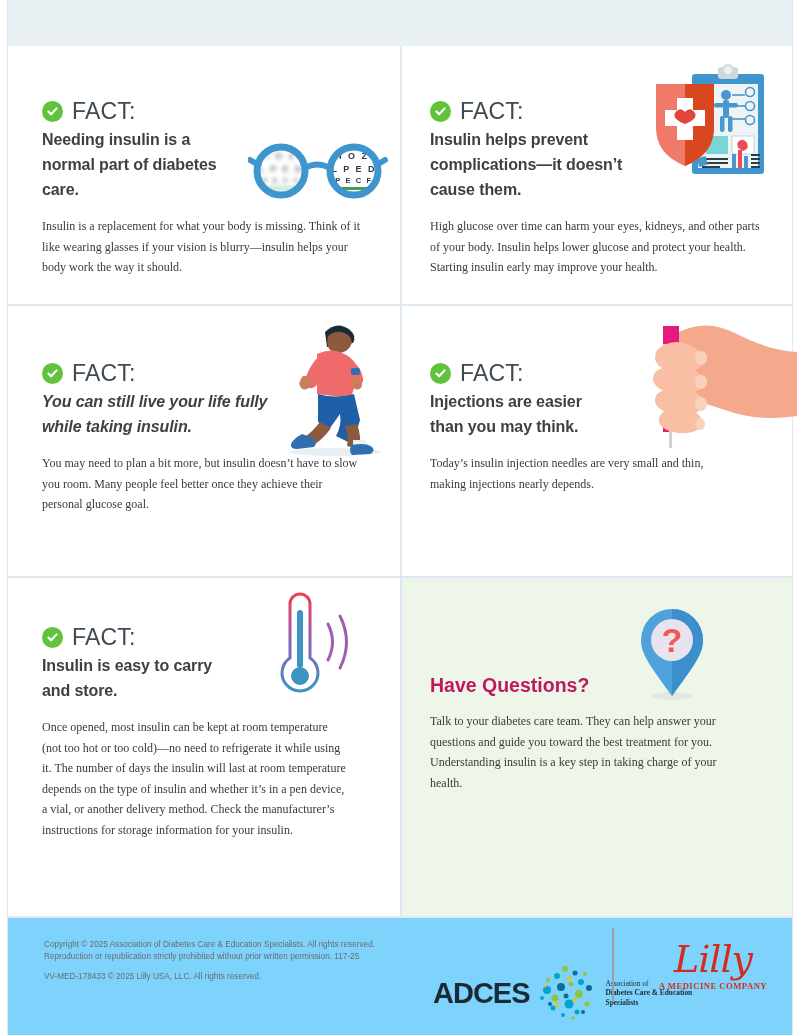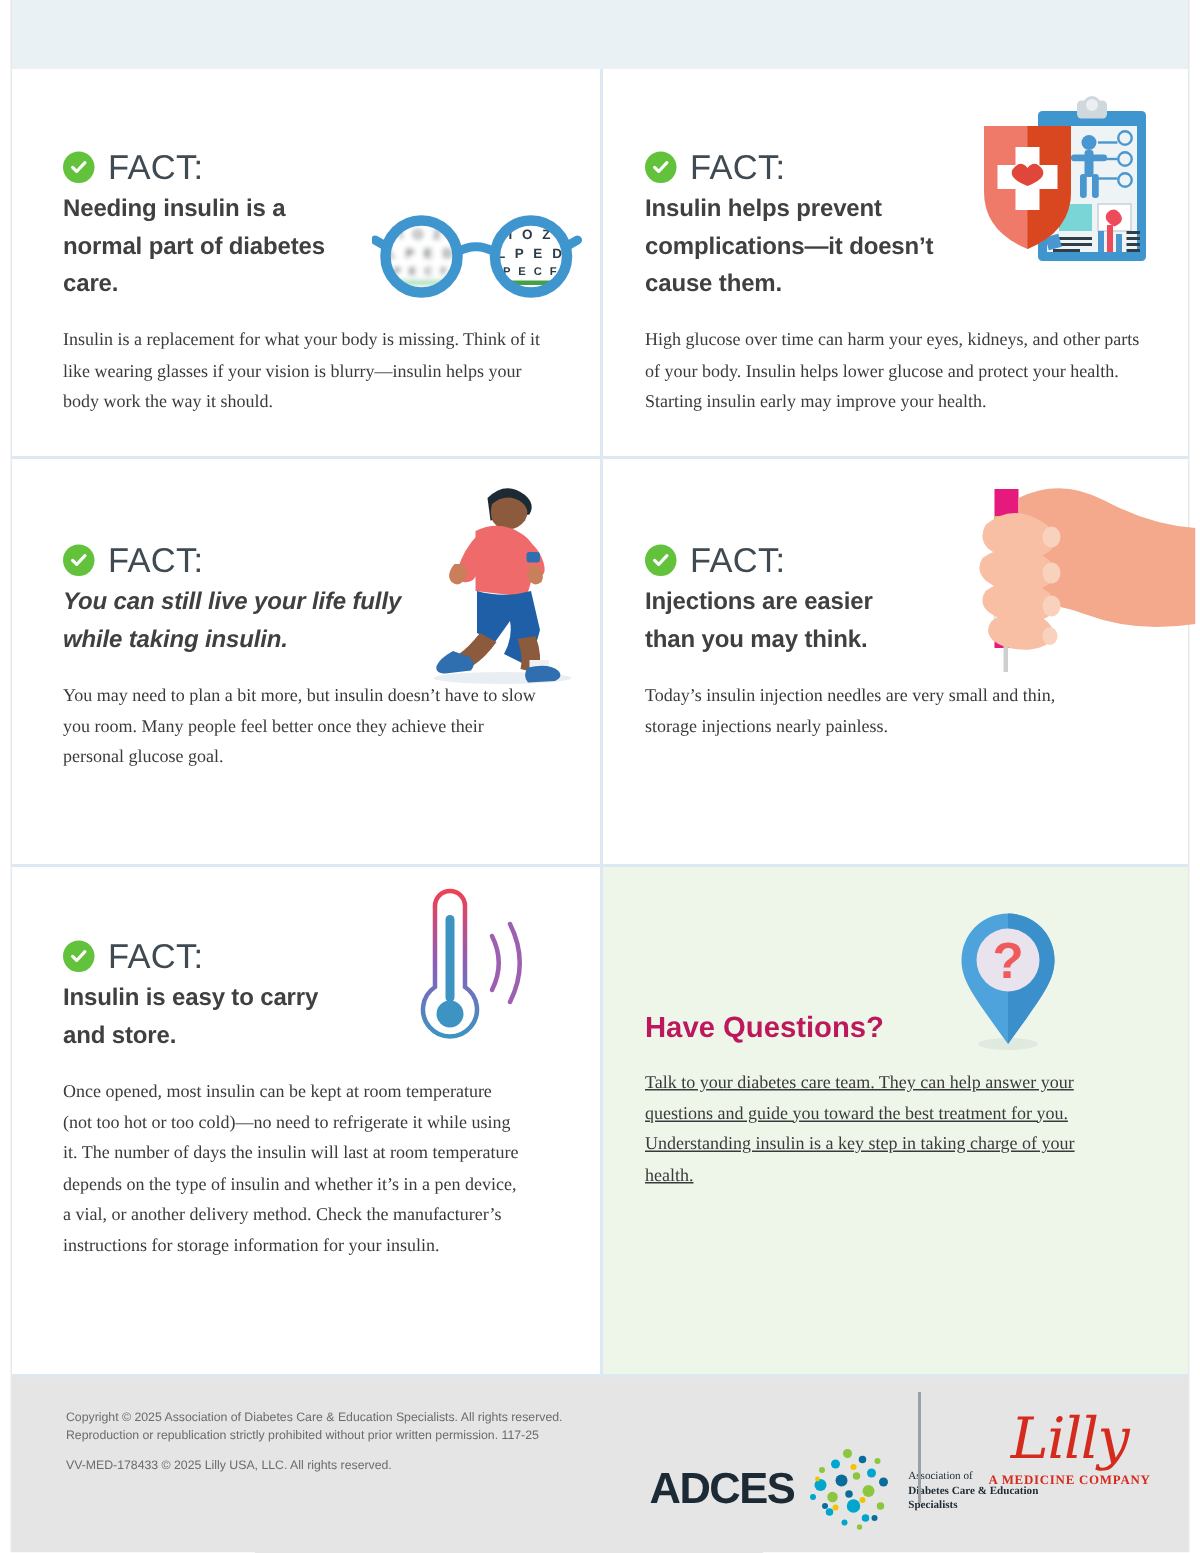--- a/index.html
+++ b/index.html
@@ -54,21 +54,21 @@
     font-size:12px;line-height:20.5px;color:#3a3a3c;
   }
   .hq-title{
     margin:0;font-size:19.5px;color:#be185d;font-weight:bold;
   }
 
   
   .art{position:absolute;}
 
   
-  .footer{position:absolute;left:8px;top:918px;width:784px;height:117px;background:#e5e5e5;}
+  .footer{position:absolute;left:8px;top:918px;width:784px;height:117px;background:#7dd3fc;}
   .copy{
     position:absolute;left:36px;top:21px;width:360px;
     font-size:8.2px;line-height:11.6px;color:#6b6b70;
     font-family:"Liberation Sans",sans-serif;
   }
   .copy .l2{margin-top:9px;}
   .adces{position:absolute;left:425px;top:42px;display:flex;align-items:center;gap:7px;}
   .adces-word{font-size:29px;font-weight:bold;color:#1b2a34;letter-spacing:-1px;line-height:1;}
   .adces-tag{
     font-size:7.4px;line-height:9.6px;color:#1b2a34;
@@ -291,21 +291,21 @@
     <div class="inner" style="top:56px;left:28px;">
       <div class="fact-row">
         <span class="check">
           <svg width="13" height="13" viewBox="0 0 13 13">
               <path d="M2.4 6.6 L5.1 9.3 L10.6 3.4" fill="none" stroke="#fff" stroke-width="2.1" stroke-linecap="round" stroke-linejoin="round"></path>
             </svg>
         </span>
         <span class="fact-label">FACT:</span>
       </div>
       <h2 class="headline" style="max-width:170px;">Injections are easier than you may think.</h2>
-      <p class="body-copy" style="max-width:280px;">Today’s insulin injection needles are very small and thin, storage injections nearly painless.</p>
+      <p class="body-copy" style="max-width:280px;">Today’s insulin injection needles are very small and thin, making injections nearly depends.</p>
     </div>
   </div>
 
   <div class="cell c5">
     <div class="art" style="left:240px;top:12px;">
       <svg width="130" height="110" viewBox="0 0 130 110">
         <defs>
           <linearGradient id="tg" x1="0" y1="0" x2="0" y2="1">
             <stop offset="0%" stop-color="#ef4054"></stop>
             <stop offset="50%" stop-color="#8a5fb8"></stop>
@@ -348,21 +348,21 @@
         <ellipse cx="45" cy="98" rx="20" ry="4" fill="#dfe9e0"></ellipse>
         <path d="M45 98 C22 66 14 56 14 42 a31 31 0 1 1 62 0 c0 14 -8 24 -31 56 z" fill="#4ea3dc"></path>
         <path d="M45 98 C45 60 45 12 45 11 a31 31 0 0 1 31 31 c0 14 -8 24 -31 56 z" fill="#3b8fcb"></path>
         <circle cx="45" cy="42" r="21" fill="#e8e3ec"></circle>
         <text x="45" y="54" font-family="'Liberation Sans',sans-serif" font-size="34" font-weight="bold" fill="#ef5a5a" text-anchor="middle">?</text>
       </svg>
     </div>
 
     <div class="inner" style="top:96px;left:28px;">
       <h2 class="hq-title">Have Questions?</h2>
-      <p class="body-copy" style="max-width:300px;text-decoration:underline;">Talk to your diabetes care team. They can help answer your questions and guide you toward the best treatment for you. Understanding insulin is a key step in taking charge of your health.</p>
+      <p class="body-copy" style="max-width:300px;">Talk to your diabetes care team. They can help answer your questions and guide you toward the best treatment for you. Understanding insulin is a key step in taking charge of your health.</p>
     </div>
   </div>
 
   <div class="footer">
     <div class="copy">
       <div>Copyright © 2025 Association of Diabetes Care &amp; Education Specialists. All rights reserved. Reproduction or republication strictly prohibited without prior written permission. 117-25</div>
       <div class="l2">VV-MED-178433 © 2025 Lilly USA, LLC. All rights reserved.</div>
     </div>
 
     <div class="adces">

